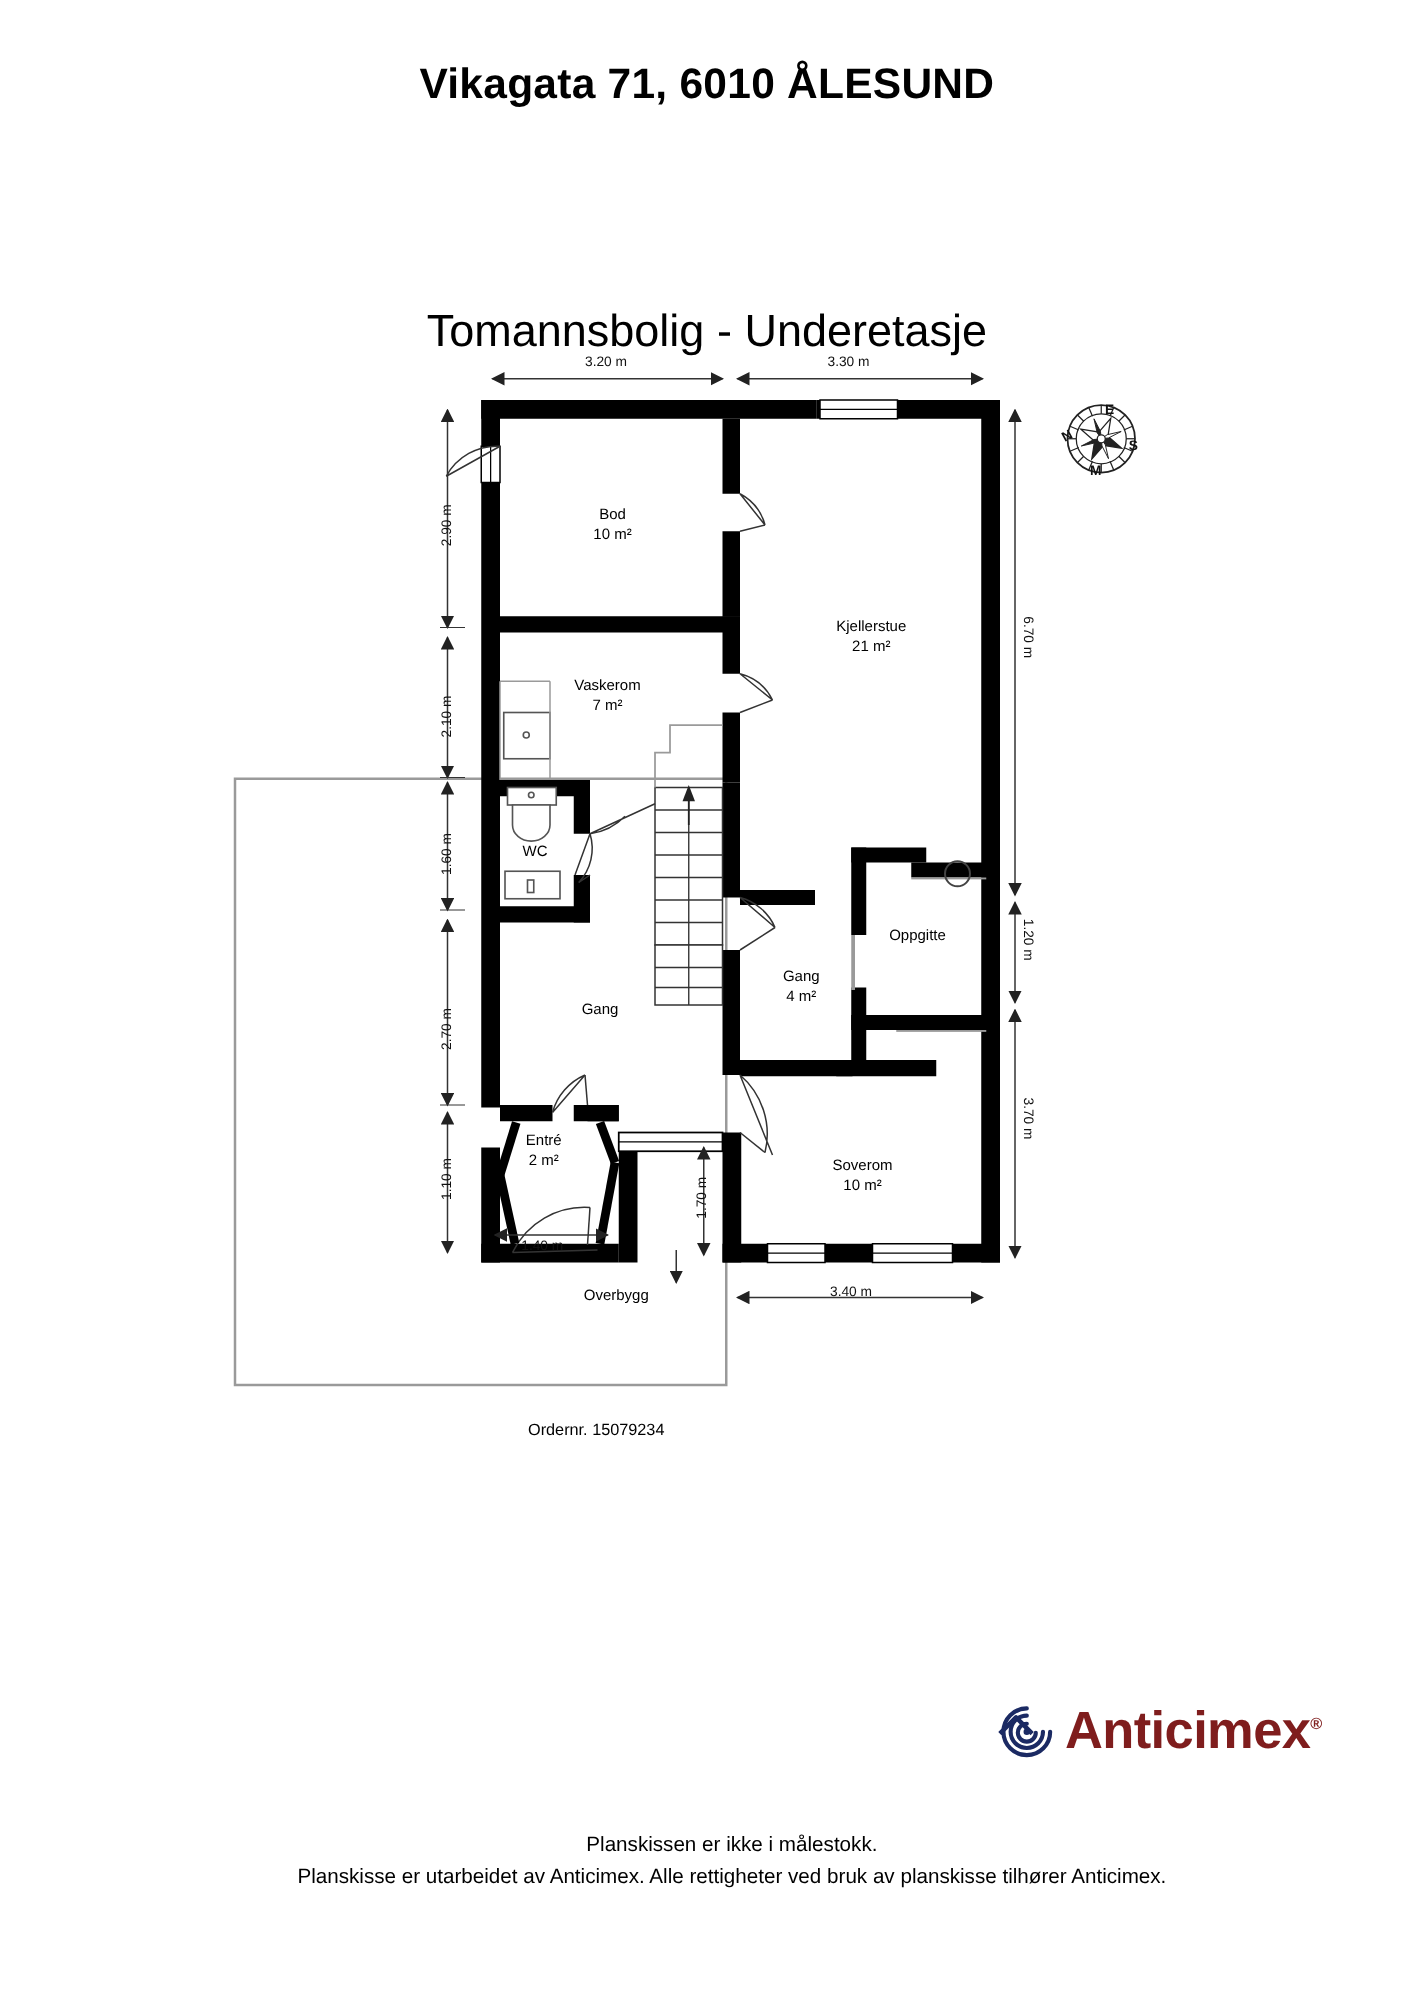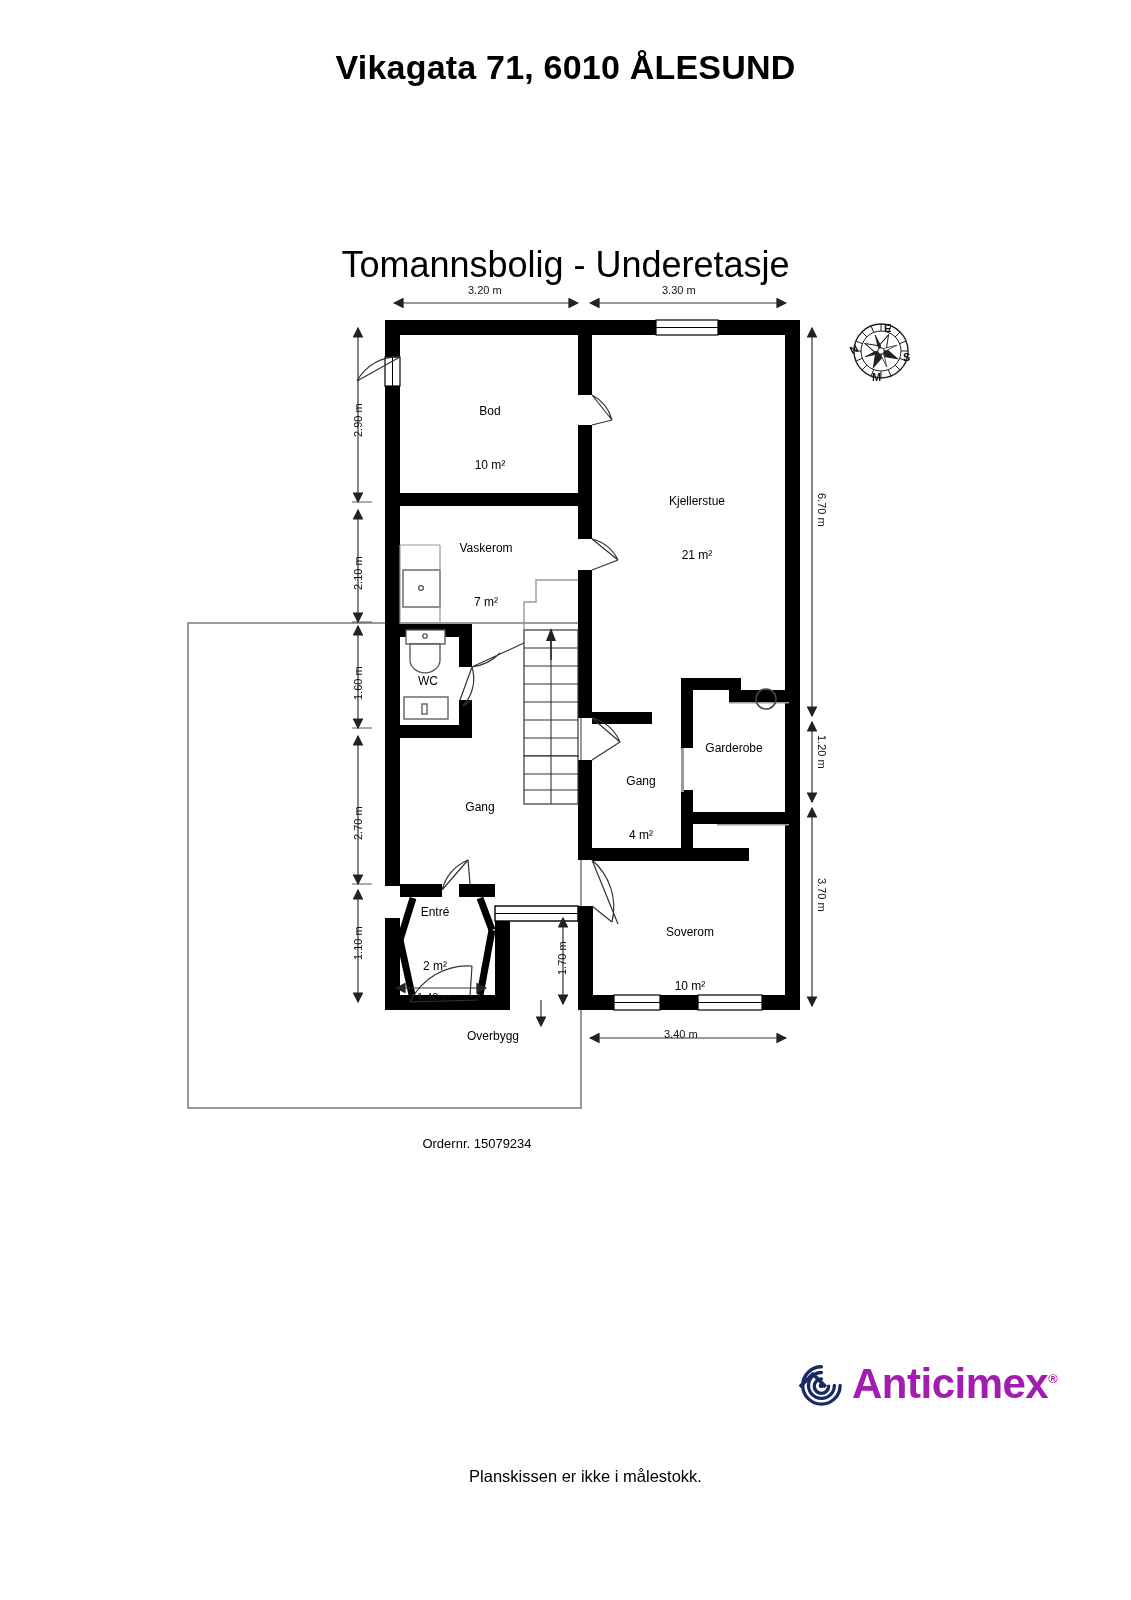--- a/index.html
+++ b/index.html
@@ -36,21 +36,21 @@
   
   .room-label{
     position:absolute;
     text-align:center;
     font-size:12px;
     line-height:1.32;
     white-space:nowrap;
     color:#000;
   }
   .room-label .nm{display:block;}
-  .room-label .ar{display:block;margin-top:38px;}
+  .room-label .ar{display:block;}
 
   
   .dim{
     position:absolute;
     font-size:11px;
     color:#111;
     white-space:nowrap;
   }
   .dim.vert{
     transform-origin:0 0;
@@ -364,21 +364,21 @@
   <div class="room-label" style="left:434px;top:800px;width:92px;">
     <span class="nm">Gang</span>
   </div>
 
   <div class="room-label" style="left:592px;top:774px;width:98px;">
     <span class="nm">Gang</span>
     <span class="ar">4 m²</span>
   </div>
 
   <div class="room-label" style="left:680px;top:741px;width:108px;">
-    <span class="nm">Garderobe</span>
+    <span class="nm">Oppgitte</span>
   </div>
 
   <div class="room-label" style="left:394px;top:905px;width:82px;">
     <span class="nm">Entré</span>
     <span class="ar">2 m²</span>
   </div>
 
   <div class="room-label" style="left:632px;top:925px;width:116px;">
     <span class="nm">Soverom</span>
     <span class="ar">10 m²</span>
@@ -411,22 +411,23 @@
     <svg class="mark" viewBox="0 0 64 64">
       <g fill="none" stroke="#1b2a63" stroke-width="4.6" stroke-linecap="round">
         <path d="M60,34 A26,26 0 1,1 34,8"></path>
         <path d="M52,34 A18,18 0 1,1 34,16"></path>
         <path d="M44,35 A10,10 0 1,1 34,25"></path>
       </g>
       <circle cx="34" cy="34" r="3.6" fill="#1b2a63"></circle>
       <path d="M4,36 L22,18 L40,36" fill="none" stroke="#1b2a63" stroke-width="5" stroke-linejoin="round"></path>
       <path d="M4,36 L22,18 L40,36 L40,46 L4,46 Z" fill="#fff" fill-opacity="0"></path>
     </svg>
-    <div class="wordmark" style="color:#a21caf;text-align:right;">
+    <div class="wordmark" style="color:#7f1d1d;text-align:right;">
       <span>Anticimex</span><span class="reg">®</span>
     </div>
   </div>
 
   <div id="footer">
     <div>Planskissen er ikke i målestokk.</div>
+    <div>Planskisse er utarbeidet av Anticimex. Alle rettigheter ved bruk av planskisse tilhører Anticimex.</div>
   </div>
 
 </div>
 
 </body></html>

